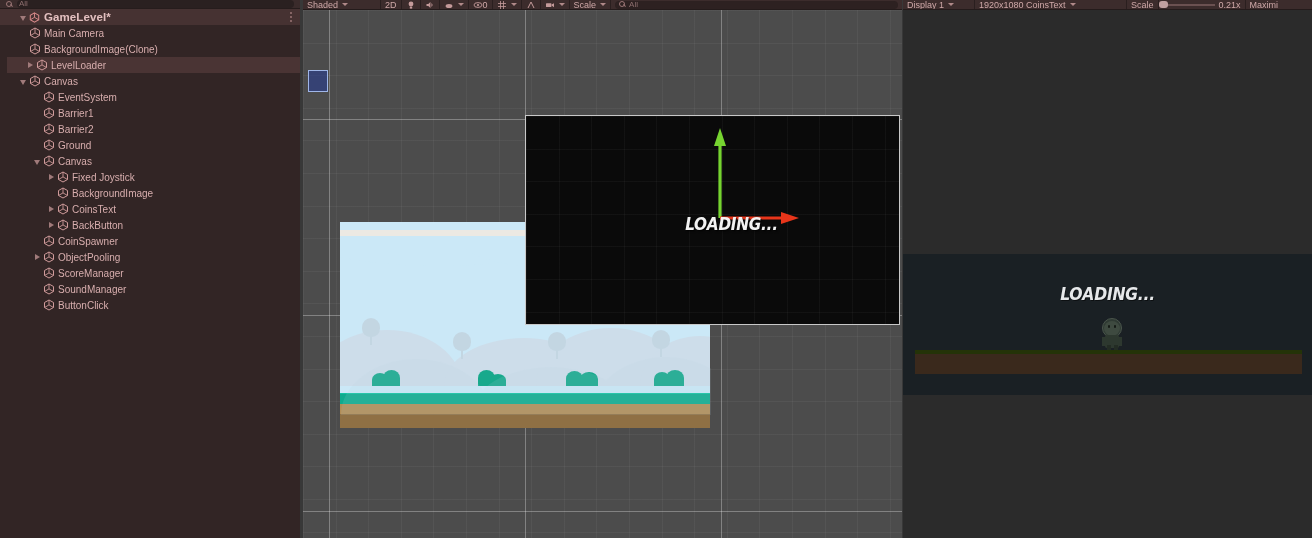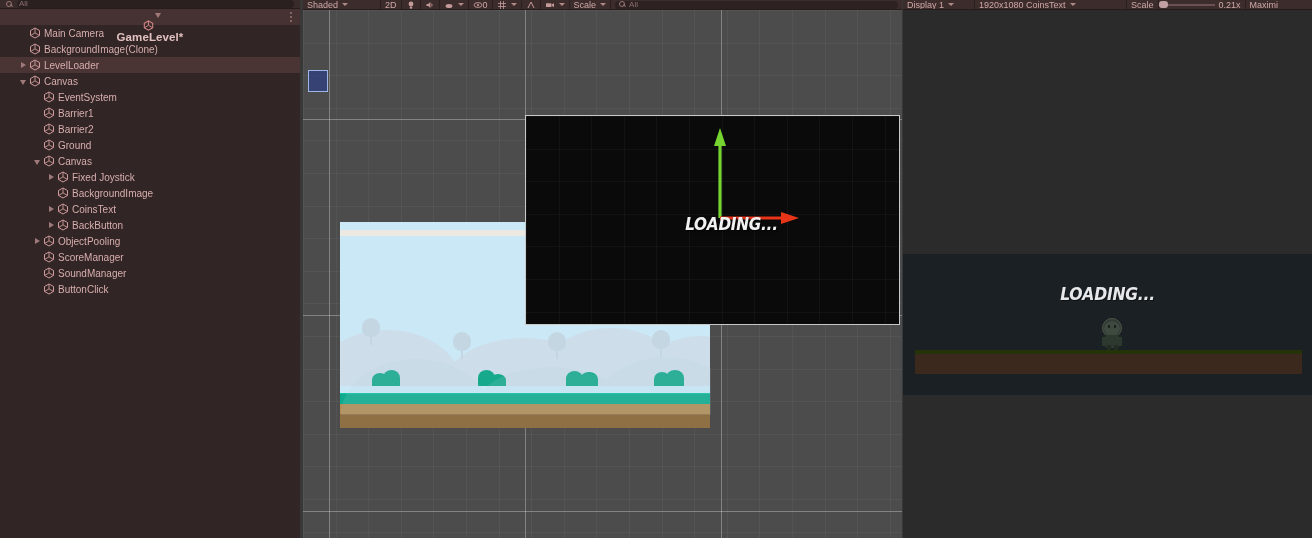--- a/index.html
+++ b/index.html
@@ -33,42 +33,42 @@
     background:#9b7676; transform:rotate(45deg);
   }
   #hier-search-field {
     flex: 1 1 auto; height: 8px; background:#2a2020; border-radius:4px;
     color:#8d6e6e; font-size:8px; line-height:8px; padding-left:2px;
     white-space:nowrap; overflow:hidden;
   }
   #hier-scene-row {
     position:absolute; left:0; top:9px; width:300px; height:16px;
     background:#463232;
-    display:flex; align-items:center;flex-direction:column;
+    display:flex; align-items:center;
   }
   #hier-scene-row .foldout { margin-left: 18px; }
   .scene-ico {
     width:11px; height:11px; margin-right:4px; flex:0 0 auto; position:relative;
   }
   .scene-ico svg { display:block; }
   #hier-scene-label {
     color:#e3c0c0; font-size:11.5px; font-weight:bold; letter-spacing:.1px;
   }
   #hier-kebab {
     position:absolute; right:8px; top:3px;
     width:3px; display:flex; flex-direction:column; gap:2px; align-items:center;
   }
   #hier-kebab i { width:2px; height:2px; background:#9b7676; border-radius:50%; display:block; }
 
   #hier-list { position:absolute; left:0; top:25px; width:300px; }
   .hrow {
     position:relative; height:16px; display:flex; align-items:center;
     white-space:nowrap;
   }
-  .hrow.sel { background:#4a3434; }
+  .hrow.sel { background:#4a3434;margin-left:7px; }
   .foldout {
     width:11px; height:11px; flex:0 0 auto; position:relative;
   }
   .foldout.closed::after {
     content:''; position:absolute; left:3px; top:2.5px;
     border-left:5px solid #a07a7a;
     border-top:3.5px solid transparent; border-bottom:3.5px solid transparent;
   }
   .foldout.open::after {
     content:''; position:absolute; left:1.5px; top:4px;
@@ -387,20 +387,30 @@
         </div>
         <div class="hrow">
           <span class="foldout closed" style="margin-left:46px"></span>
           <span class="go-ico">
             <svg width="12" height="12" viewBox="0 0 12 12">
               <path d="M6 1 L10.5 3.5 L10.5 8.5 L6 11 L1.5 8.5 L1.5 3.5 Z" fill="none" stroke="#cf9a9a" stroke-width="1"></path>
               <path d="M6 1 L6 5.9 M6 5.9 L1.7 8.4 M6 5.9 L10.3 8.4" stroke="#cf9a9a" stroke-width=".9"></path>
             </svg>
           </span>
           <span class="hlabel">BackButton</span>
+        </div>
+        <div class="hrow">
+          <span class="foldout none" style="margin-left:32px"></span>
+          <span class="go-ico">
+            <svg width="12" height="12" viewBox="0 0 12 12">
+              <path d="M6 1 L10.5 3.5 L10.5 8.5 L6 11 L1.5 8.5 L1.5 3.5 Z" fill="none" stroke="#cf9a9a" stroke-width="1"></path>
+              <path d="M6 1 L6 5.9 M6 5.9 L1.7 8.4 M6 5.9 L10.3 8.4" stroke="#cf9a9a" stroke-width=".9"></path>
+            </svg>
+          </span>
+          <span class="hlabel">CoinSpawner</span>
         </div>
         <div class="hrow">
           <span class="foldout closed" style="margin-left:32px"></span>
           <span class="go-ico">
             <svg width="12" height="12" viewBox="0 0 12 12">
               <path d="M6 1 L10.5 3.5 L10.5 8.5 L6 11 L1.5 8.5 L1.5 3.5 Z" fill="none" stroke="#cf9a9a" stroke-width="1"></path>
               <path d="M6 1 L6 5.9 M6 5.9 L1.7 8.4 M6 5.9 L10.3 8.4" stroke="#cf9a9a" stroke-width=".9"></path>
             </svg>
           </span>
           <span class="hlabel">ObjectPooling</span>

